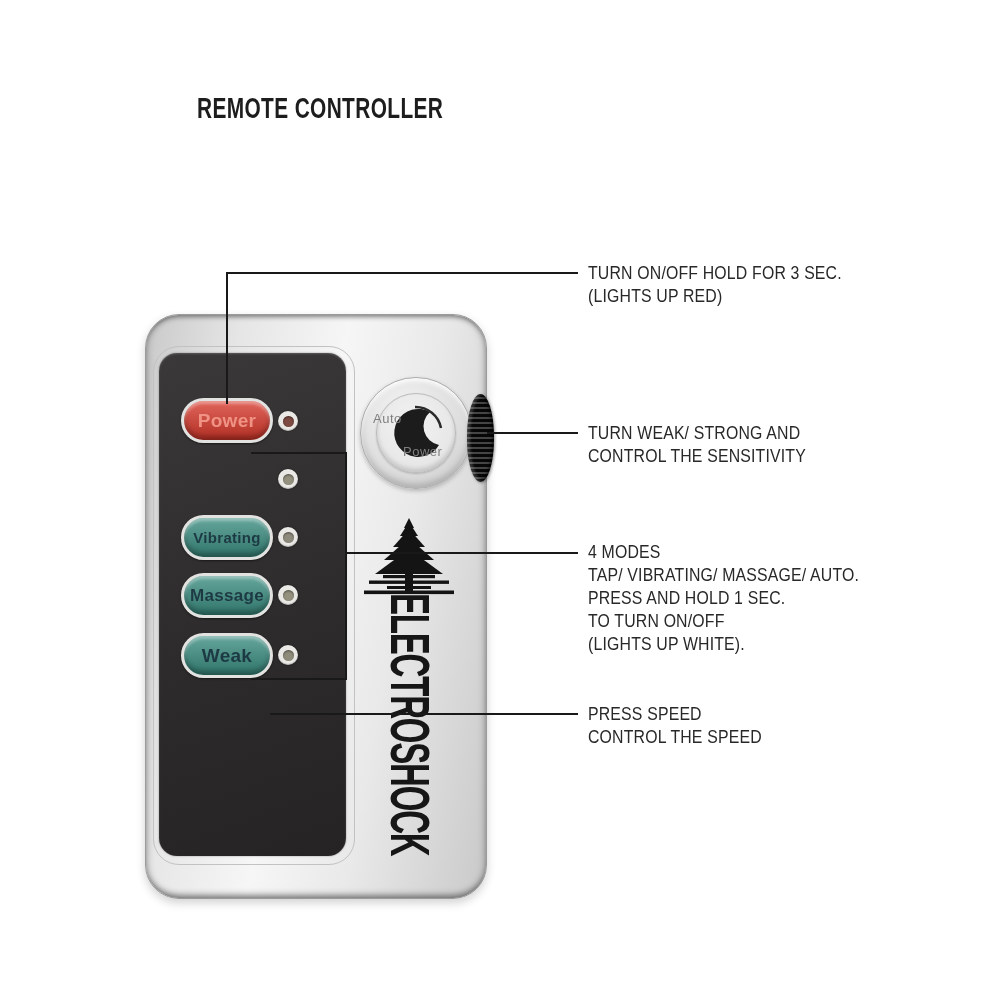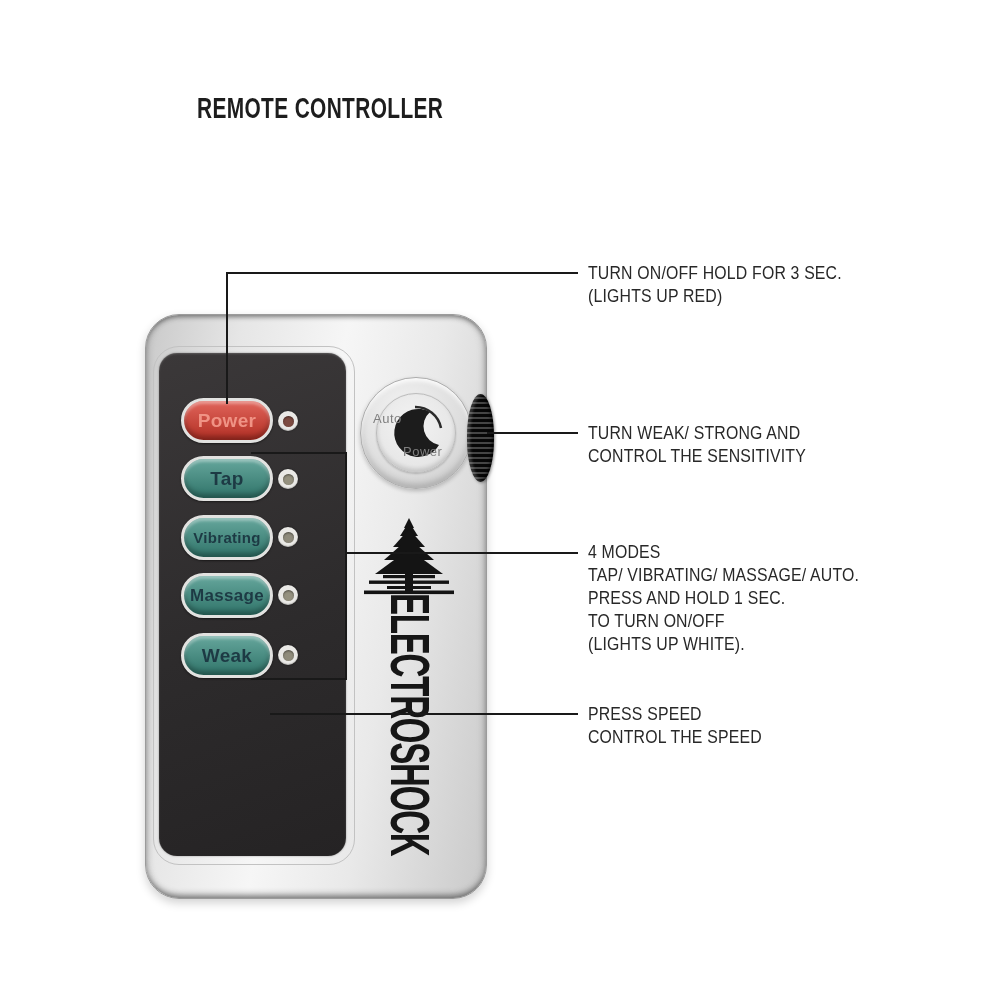--- a/index.html
+++ b/index.html
@@ -129,23 +129,20 @@
   <div>CONTROL THE SPEED</div>
 </div>
 
 <div class="device">
   <div class="panel-groove"></div>
   <div class="panel"></div>
 
   <div class="btn btn-power" style="top: 83px; background-color: rgb(216, 57, 44);">
     <span class="btn-label" style="color: rgb(240, 147, 133);">Power</span>
   </div>
-  <div class="btn btn-tap" style="top: 141px; background-color: rgb(58, 141, 128);">
-    <span class="btn-label" style="color: rgb(29, 58, 68);">Tap</span>
-  </div>
   <div class="btn btn-vibrating" style="top: 200px; background-color: rgb(58, 141, 128);">
     <span class="btn-label" style="color: rgb(29, 58, 68);">Vibrating</span>
   </div>
   <div class="btn btn-massage" style="top: 258px; background-color: rgb(58, 141, 128);">
     <span class="btn-label" style="color: rgb(29, 58, 68);">Massage</span>
   </div>
   <div class="btn btn-auto" style="top: 318px; background-color: rgb(58, 141, 128);">
     <span class="btn-label" style="color: rgb(29, 58, 68);">Weak</span>
   </div>
 

